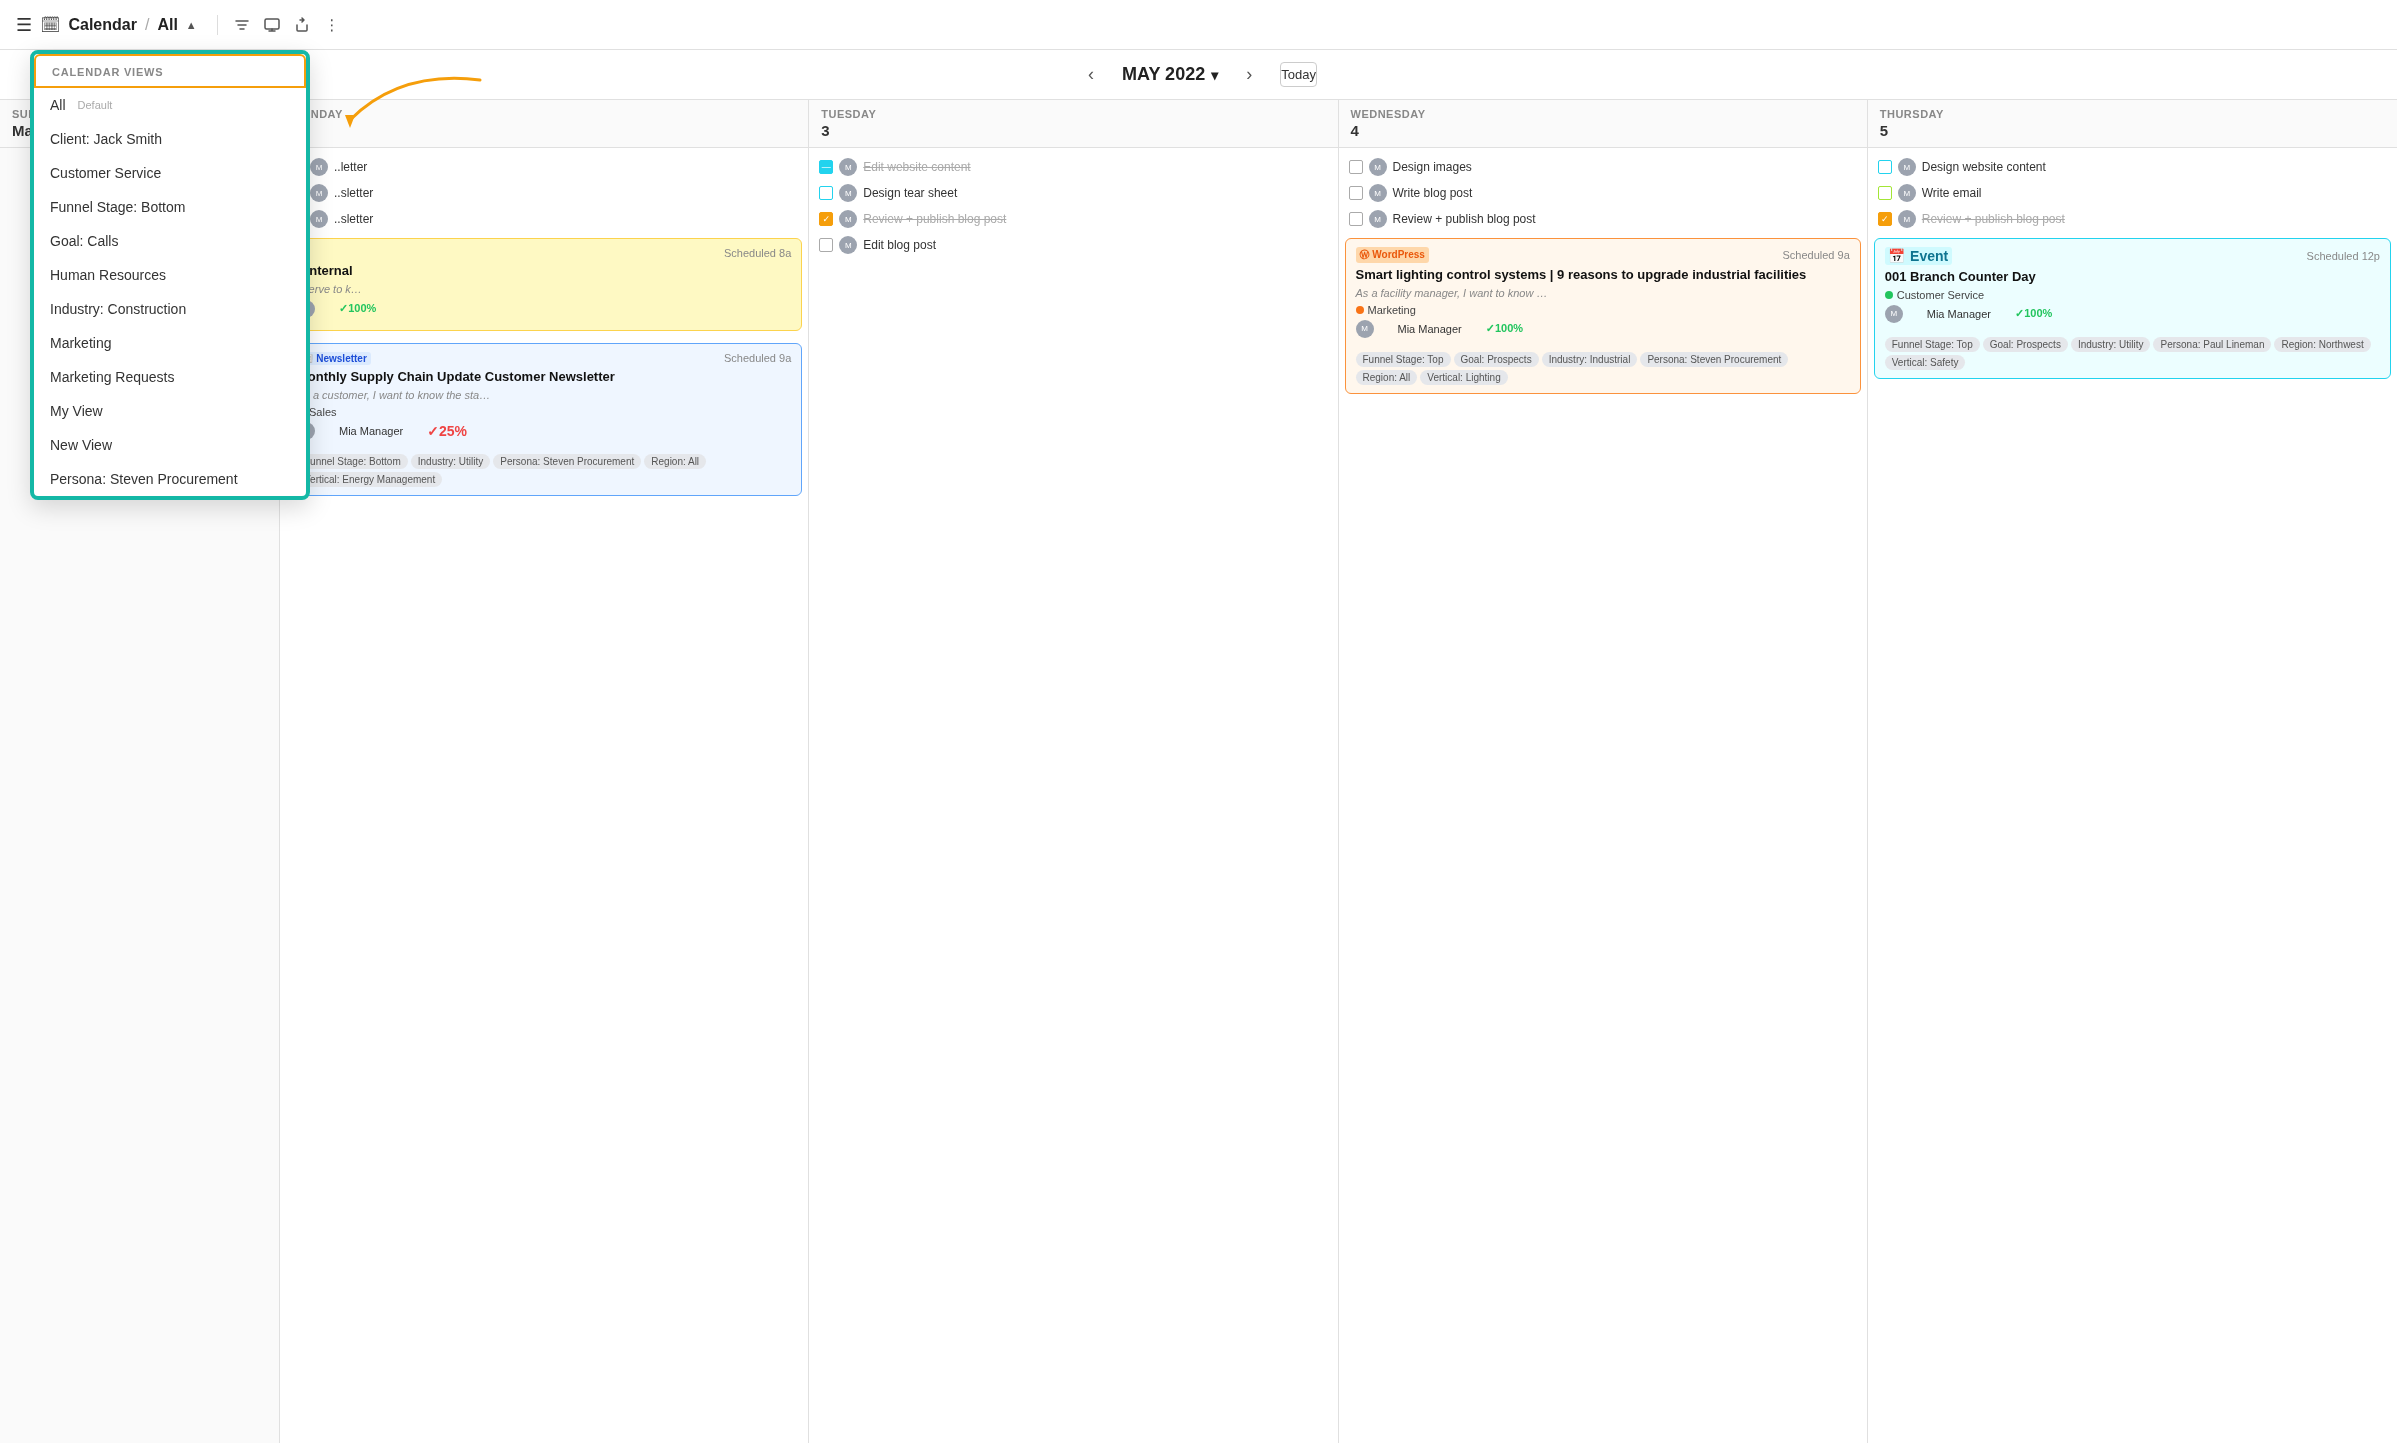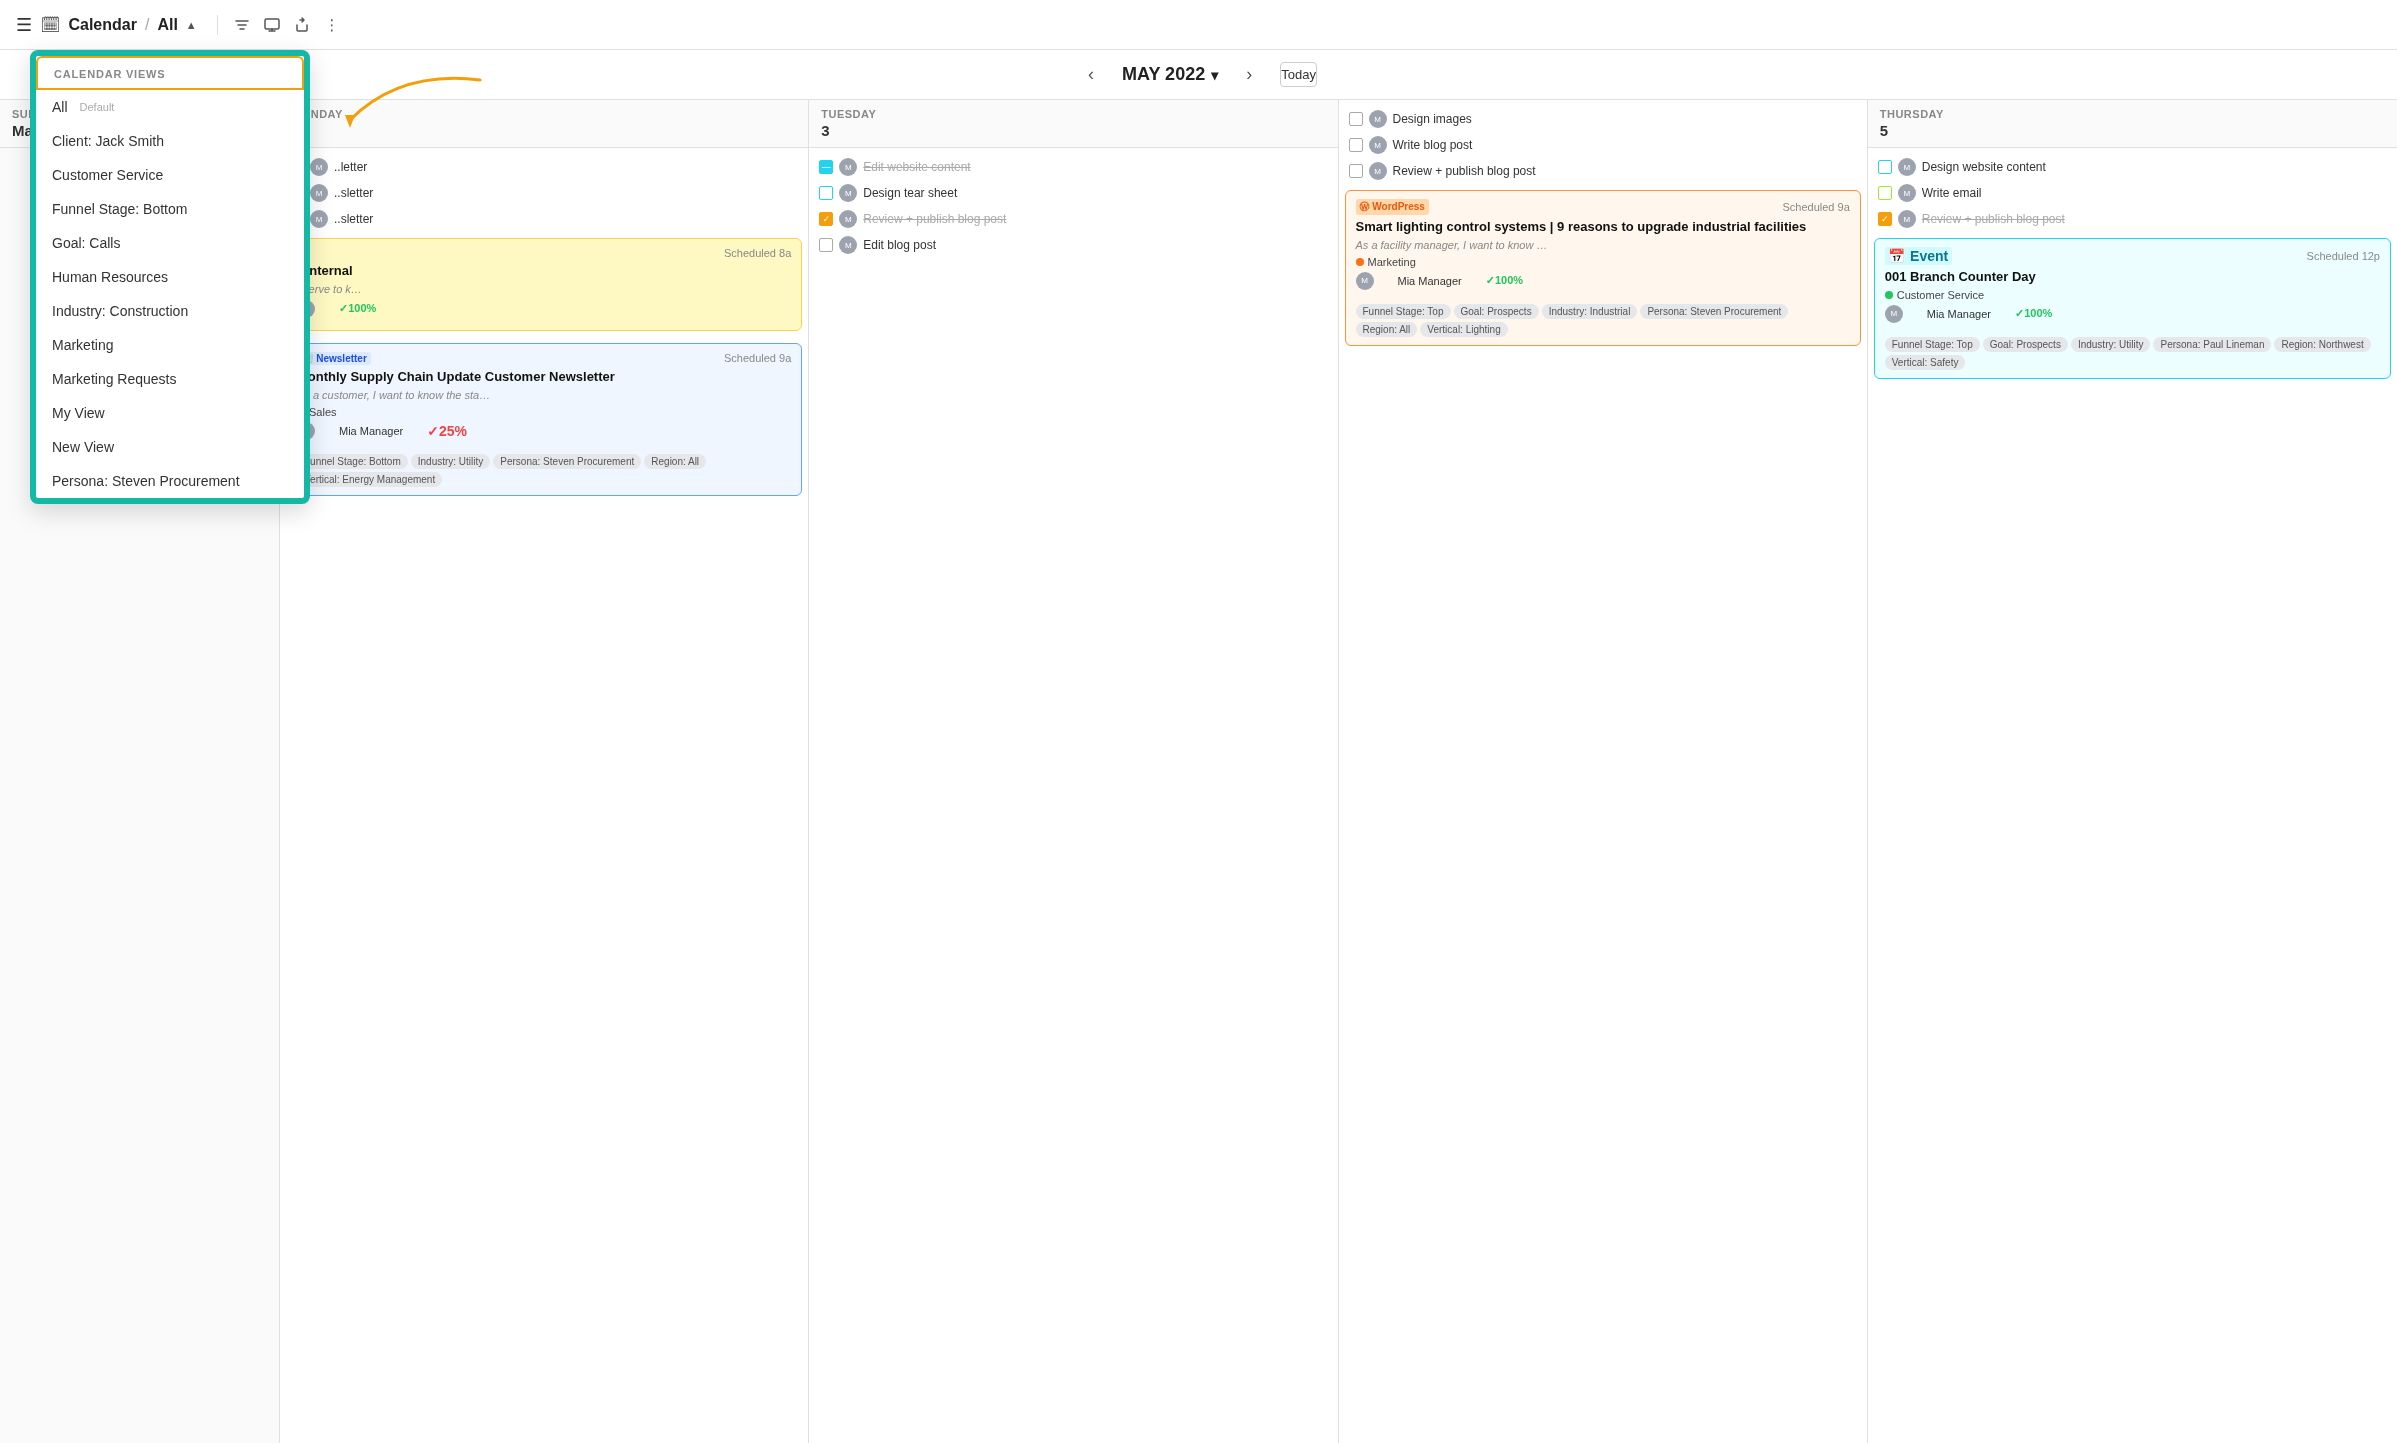--- a/index.html
+++ b/index.html
@@ -92,21 +92,21 @@
     .event-percent { font-size: 14px; color: #ef4444; font-weight: 600; }
     .event-tags-row { display: flex; flex-wrap: wrap; gap: 3px; margin-top: 14px; }
     .event-pill {
       background: #e5e7eb; border-radius: 10px; padding: 2px 7px;
       font-size: 10px; color: #555;
     }
 
     
     .dropdown-overlay {
       position: absolute; top: 50px; left: 30px;
-      background: #fff; border: 6px solid #14b8a6; border-radius: 8px;
+      background: #fff; border: 4px solid #14b8a6; border-radius: 8px;
       box-shadow: 0 8px 24px rgba(0,0,0,0.15); z-index: 100;
       min-width: 280px; padding: 0;
     }
     .dropdown-header {
       padding: 10px 16px 8px; border-bottom: 1px solid #eee;
       font-size: 11px; font-weight: 700; color: #888; letter-spacing: 0.8px;
       text-transform: uppercase; border: 2px solid #f59e0b; border-radius: 6px 6px 0 0;
     }
     .dropdown-item {
       padding: 9px 16px; font-size: 14px; color: #333; cursor: pointer;
@@ -315,20 +315,24 @@
       </div>
       <div class="task-row">
         <div class="task-checkbox"></div>
         <div class="task-avatar av-gray">M</div>
         <span class="task-label">Edit blog post</span>
       </div>
     </div>
   </div>
 
   <div class="cal-col">
+    <div class="col-header">
+      <div class="col-day-name">WEDNESDAY</div>
+      <div class="col-day-num">4</div>
+    </div>
     <div class="col-body">
       <div class="task-row">
         <div class="task-checkbox"></div>
         <div class="task-avatar av-gray">M</div>
         <span class="task-label">Design images</span>
       </div>
       <div class="task-row">
         <div class="task-checkbox"></div>
         <div class="task-avatar av-gray">M</div>
         <span class="task-label">Write blog post</span>

